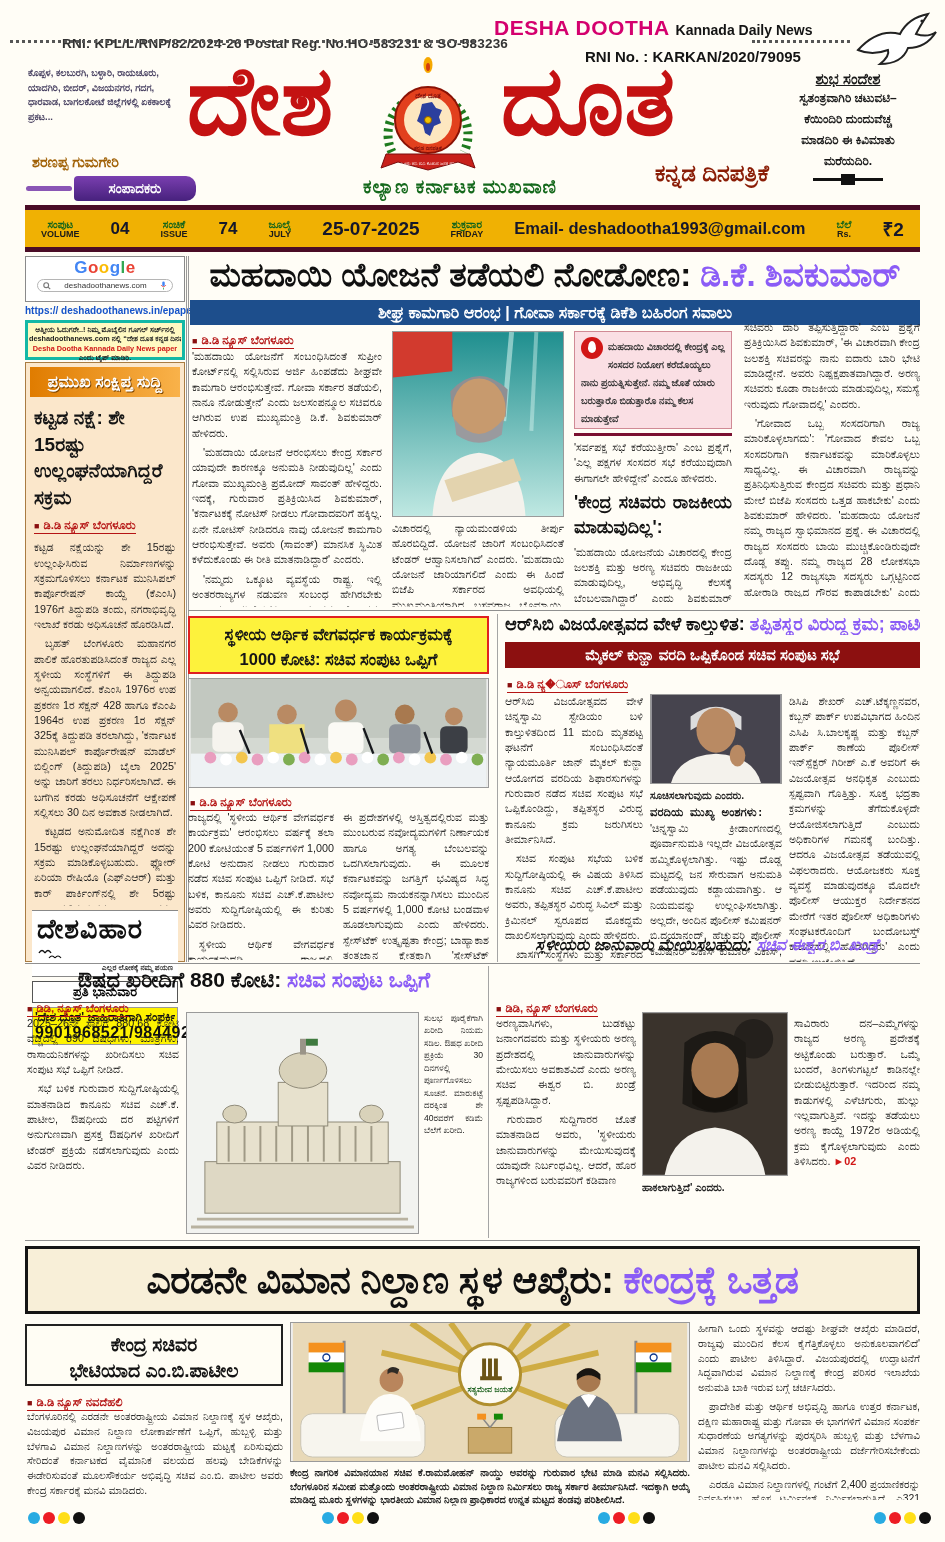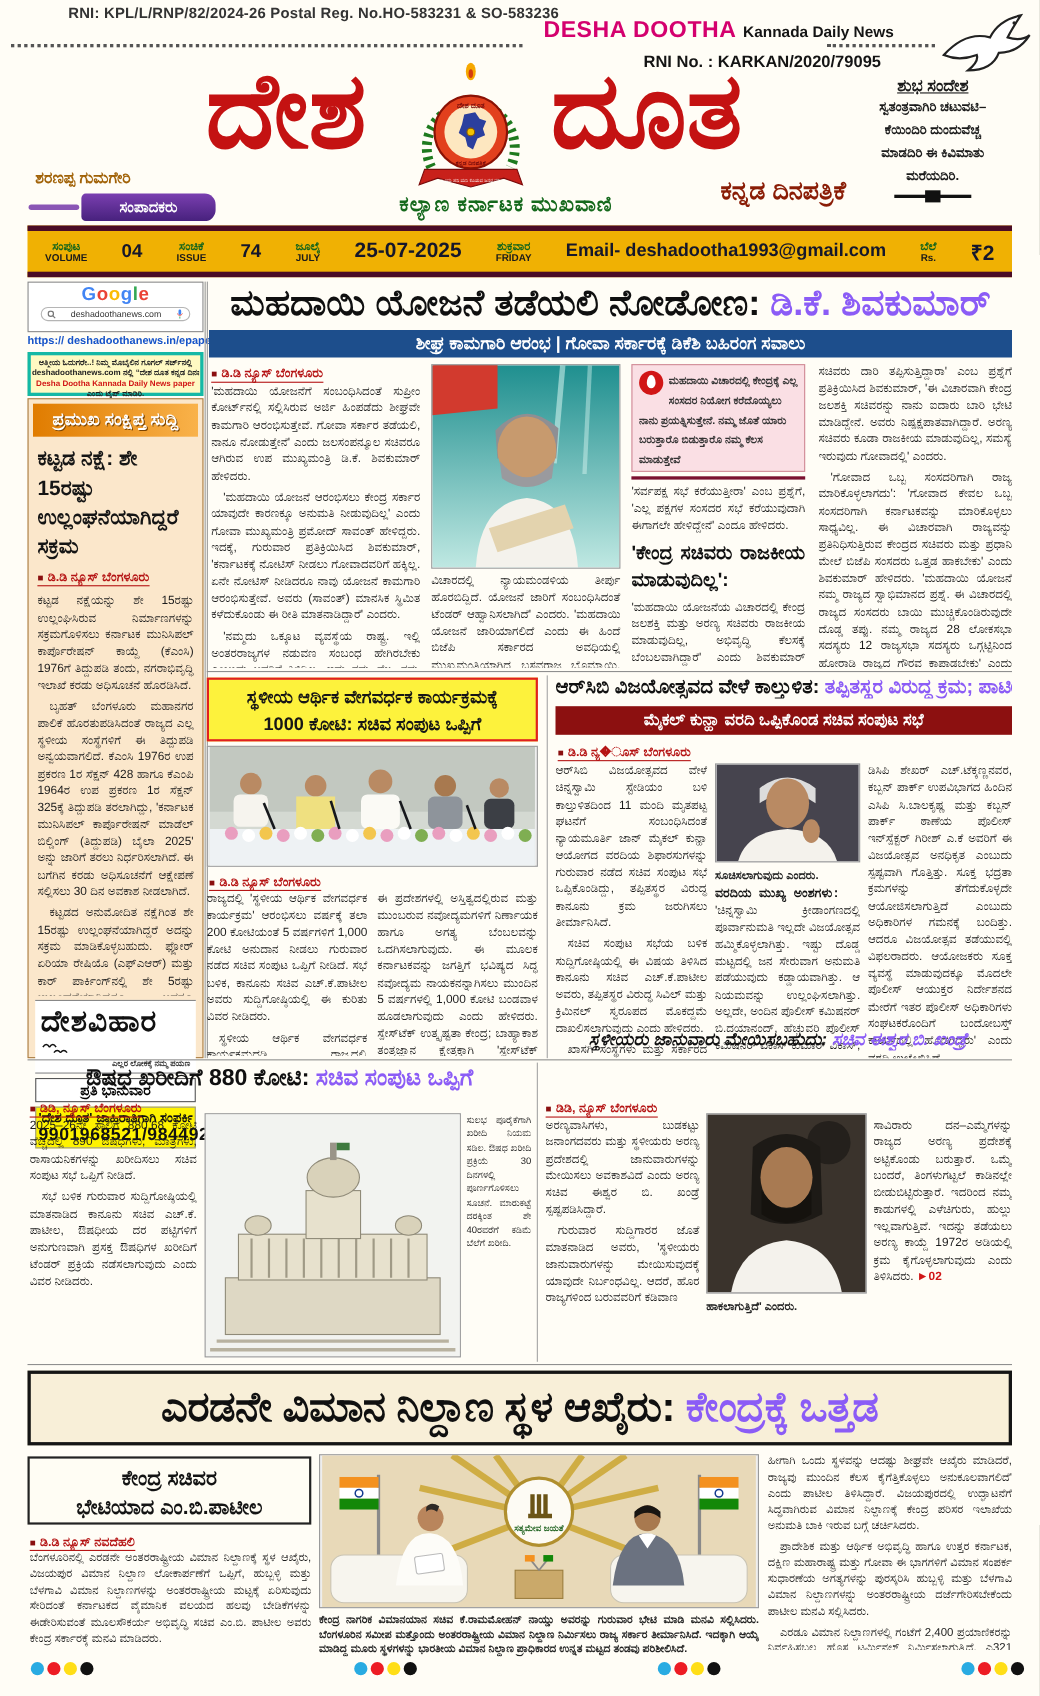--- a/index.html
+++ b/index.html
@@ -99,32 +99,33 @@
   .airbox div{font-size:19px;font-weight:900;color:#141414;line-height:1.35;}
   .caption{font-size:9.8px;font-weight:700;color:#222;line-height:1.4;}
   .regdots span{display:inline-block;width:12px;height:12px;border-radius:50%;margin-right:3px;}
   .d-c{background:#29abe2}.d-r{background:#ed1c24}.d-y{background:#ffde17}.d-k{background:#111}
 </style>
 </head>
 <body>
 
 <div class="page">
 
-  <div class="abs rni-line" style="left:62px;top:4px;">RNI: KPL/L/RNP/82/2024-26    Postal Reg. No.HO-583231 &amp; SO-583236</div>
+  <div class="abs rni-line" style="left:62px;top:36px;">RNI: KPL/L/RNP/82/2024-26    Postal Reg. No.HO-583231 &amp; SO-583236</div>
   <div class="abs dotline" style="left:10px;top:40px;width:465px;"></div>
   <div class="abs nw" style="left:494px;top:16px;">
     <span class="brand">DESHA DOOTHA</span><span class="brand-sub">Kannada Daily News</span>
   </div>
   <div class="abs dotline" style="left:752px;top:40px;width:98px;"></div>
   <div class="abs rni-no" style="left:585px;top:48px;">RNI No. : KARKAN/2020/79095</div>
   <svg class="abs" style="left:850px;top:8px;" width="88" height="64" viewBox="0 0 88 64">
     <path d="M8 42 Q28 20 50 26 Q58 10 78 6 Q70 18 66 26 Q78 30 86 24 Q76 40 58 40 Q52 56 30 56 Q40 48 38 42 Q22 48 8 42 Z" fill="#fff" stroke="#222" stroke-width="2"></path>
     <circle cx="72" cy="13" r="1.6" fill="#222"></circle>
   </svg>
 
+  <div class="abs districts" style="left:28px;top:66px;width:154px;">ಕೊಪ್ಪಳ, ಕಲಬುರಗಿ, ಬಳ್ಳಾರಿ, ರಾಯಚೂರು, ಯಾದಗಿರಿ, ಬೀದರ್, ವಿಜಯನಗರ, ಗದಗ, ಧಾರವಾಡ, ಬಾಗಲಕೋಟೆ ಜಿಲ್ಲೆಗಳಲ್ಲಿ ಏಕಕಾಲಕ್ಕೆ ಪ್ರಕಟ...</div>
   <div class="abs editor-name" style="left:32px;top:154px;">ಶರಣಪ್ಪ ಗುಮಗೇರಿ</div>
   <div class="abs pen-line" style="left:26px;top:186px;width:46px;"></div>
   <div class="abs editor-ribbon" style="left:74px;top:176px;width:122px;">ಸಂಪಾದಕರು</div>
 
   <div class="abs bigtitle" style="left:132px;top:54px;width:256px;">ದೇಶ</div>
   <div class="abs bigtitle" style="left:468px;top:54px;width:240px;">ದೂತ</div>
 
   <svg class="abs" style="left:378px;top:56px;" width="100" height="126" viewBox="0 0 100 126">
     <ellipse cx="50" cy="9" rx="4.5" ry="8" fill="#f6a800"></ellipse>
       <ellipse cx="50" cy="11" rx="2" ry="4" fill="#d43c10"></ellipse>
@@ -270,21 +271,21 @@
     
   </div>
   <div class="abs maroon-rule" style="left:574px;top:433px;width:158px;"></div>
   <div class="abs body-col jy ovh" style="left:574px;top:440px;width:158px;height:168px;">
     <p class="p p0">'ಸರ್ವಪಕ್ಷ ಸಭೆ ಕರೆಯುತ್ತೀರಾ' ಎಂಬ ಪ್ರಶ್ನೆಗೆ, 'ಎಲ್ಲ ಪಕ್ಷಗಳ ಸಂಸದರ ಸಭೆ ಕರೆಯುವುದಾಗಿ ಈಗಾಗಲೇ ಹೇಳಿದ್ದೇನೆ' ಎಂದೂ ಹೇಳಿದರು.</p>
     <div class="subhead2">'ಕೇಂದ್ರ ಸಚಿವರು ರಾಜಕೀಯ ಮಾಡುವುದಿಲ್ಲ':</div>
     <p class="p p0">'ಮಹದಾಯಿ ಯೋಜನೆಯ ವಿಚಾರದಲ್ಲಿ ಕೇಂದ್ರ ಜಲಶಕ್ತಿ ಮತ್ತು ಅರಣ್ಯ ಸಚಿವರು ರಾಜಕೀಯ ಮಾಡುವುದಿಲ್ಲ, ಅಭಿವೃದ್ಧಿ ಕೆಲಸಕ್ಕೆ ಬೆಂಬಲವಾಗಿದ್ದಾರೆ' ಎಂದು ಶಿವಕುಮಾರ್ ತಿಳಿಸಿದರು.</p>
 
   </div>
 
-  <div class="abs body-col jy ovh" style="left:744px;top:331px;width:176px;height:277px;">
+  <div class="abs body-col jy ovh" style="left:744px;top:320px;width:176px;height:277px;">
     <p class="p p0">ಸಚಿವರು ದಾರಿ ತಪ್ಪಿಸುತ್ತಿದ್ದಾರಾ' ಎಂಬ ಪ್ರಶ್ನೆಗೆ ಪ್ರತಿಕ್ರಿಯಿಸಿದ ಶಿವಕುಮಾರ್, 'ಈ ವಿಚಾರವಾಗಿ ಕೇಂದ್ರ ಜಲಶಕ್ತಿ ಸಚಿವರನ್ನು ನಾನು ಐದಾರು ಬಾರಿ ಭೇಟಿ ಮಾಡಿದ್ದೇನೆ. ಅವರು ನಿಷ್ಪಕ್ಷಪಾತವಾಗಿದ್ದಾರೆ. ಅರಣ್ಯ ಸಚಿವರು ಕೂಡಾ ರಾಜಕೀಯ ಮಾಡುವುದಿಲ್ಲ, ಸಮಸ್ಯೆ ಇರುವುದು ಗೋವಾದಲ್ಲಿ' ಎಂದರು.</p>
     <p class="p">'ಗೋವಾದ ಒಬ್ಬ ಸಂಸದರಿಗಾಗಿ ರಾಜ್ಯ ಮಾರಿಕೊಳ್ಳಲಾಗದು': 'ಗೋವಾದ ಕೇವಲ ಒಬ್ಬ ಸಂಸದರಿಗಾಗಿ ಕರ್ನಾಟಕವನ್ನು ಮಾರಿಕೊಳ್ಳಲು ಸಾಧ್ಯವಿಲ್ಲ. ಈ ವಿಚಾರವಾಗಿ ರಾಜ್ಯವನ್ನು ಪ್ರತಿನಿಧಿಸುತ್ತಿರುವ ಕೇಂದ್ರದ ಸಚಿವರು ಮತ್ತು ಪ್ರಧಾನಿ ಮೇಲೆ ಬಿಜೆಪಿ ಸಂಸದರು ಒತ್ತಡ ಹಾಕಬೇಕು' ಎಂದು ಶಿವಕುಮಾರ್ ಹೇಳಿದರು. 'ಮಹದಾಯಿ ಯೋಜನೆ ನಮ್ಮ ರಾಜ್ಯದ ಸ್ವಾಭಿಮಾನದ ಪ್ರಶ್ನೆ. ಈ ವಿಚಾರದಲ್ಲಿ ರಾಜ್ಯದ ಸಂಸದರು ಬಾಯಿ ಮುಚ್ಚಿಕೊಂಡಿರುವುದೇ ದೊಡ್ಡ ತಪ್ಪು. ನಮ್ಮ ರಾಜ್ಯದ 28 ಲೋಕಸಭಾ ಸದಸ್ಯರು 12 ರಾಜ್ಯಸಭಾ ಸದಸ್ಯರು ಒಗ್ಗಟ್ಟಿನಿಂದ ಹೋರಾಡಿ ರಾಜ್ಯದ ಗೌರವ ಕಾಪಾಡಬೇಕು' ಎಂದು ಮನವಿ ಮಾಡಿದರು. 'ನಾನು ಕೂಡ ಕೇಂದ್ರ ಜಲಶಕ್ತಿ ಸಚಿವರು ಮತ್ತು ಪ್ರಧಾನಿಯವರನ್ನು ಭೇಟಿ ಮಾಡಲು ಸಮಯಾವಕಾಶ ಕೇಳುತ್ತೇನೆ' ಎಂದರು.</p>
   </div>
 
   <div class="abs rule-h" style="left:188px;top:610px;width:732px;"></div>
 
   <div class="abs ybox" style="left:188px;top:616px;width:301px;height:58px;">
     <div class="nw ovh">ಸ್ಥಳೀಯ ಆರ್ಥಿಕ ವೇಗವರ್ಧಕ ಕಾರ್ಯಕ್ರಮಕ್ಕೆ</div>
     <div class="nw ovh">1000 ಕೋಟಿ: ಸಚಿವ ಸಂಪುಟ ಒಪ್ಪಿಗೆ</div>
   </div>

